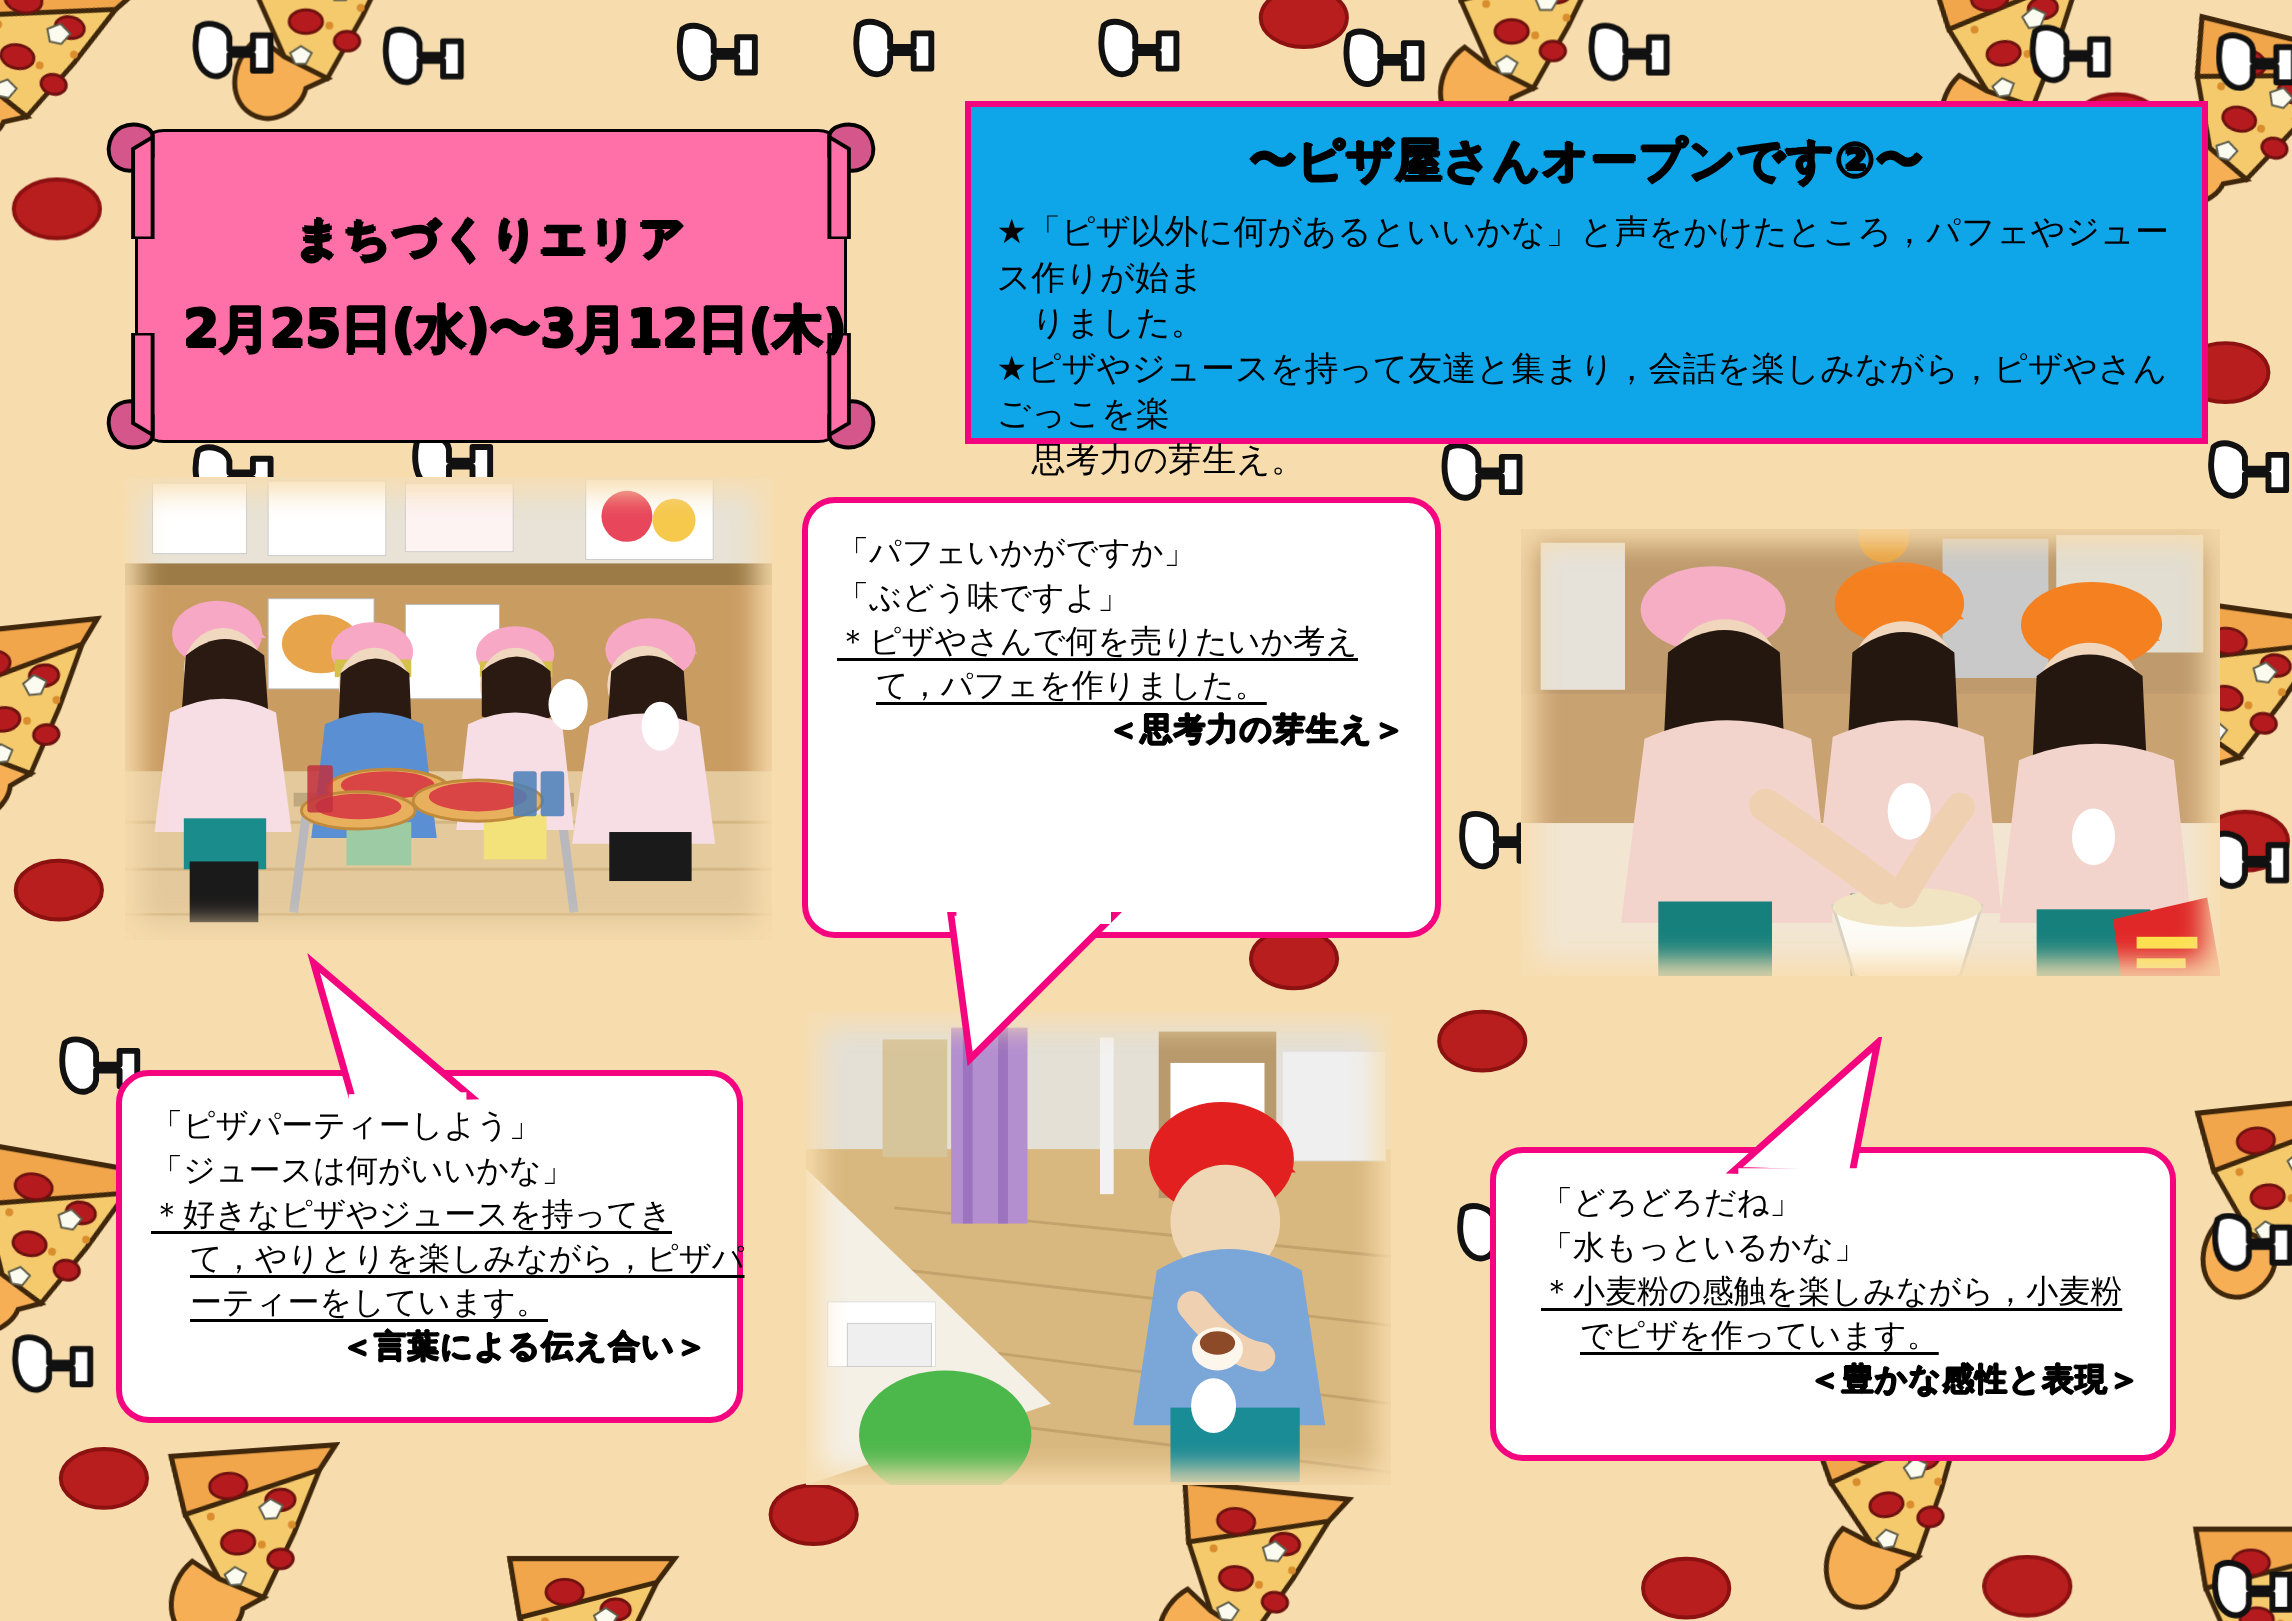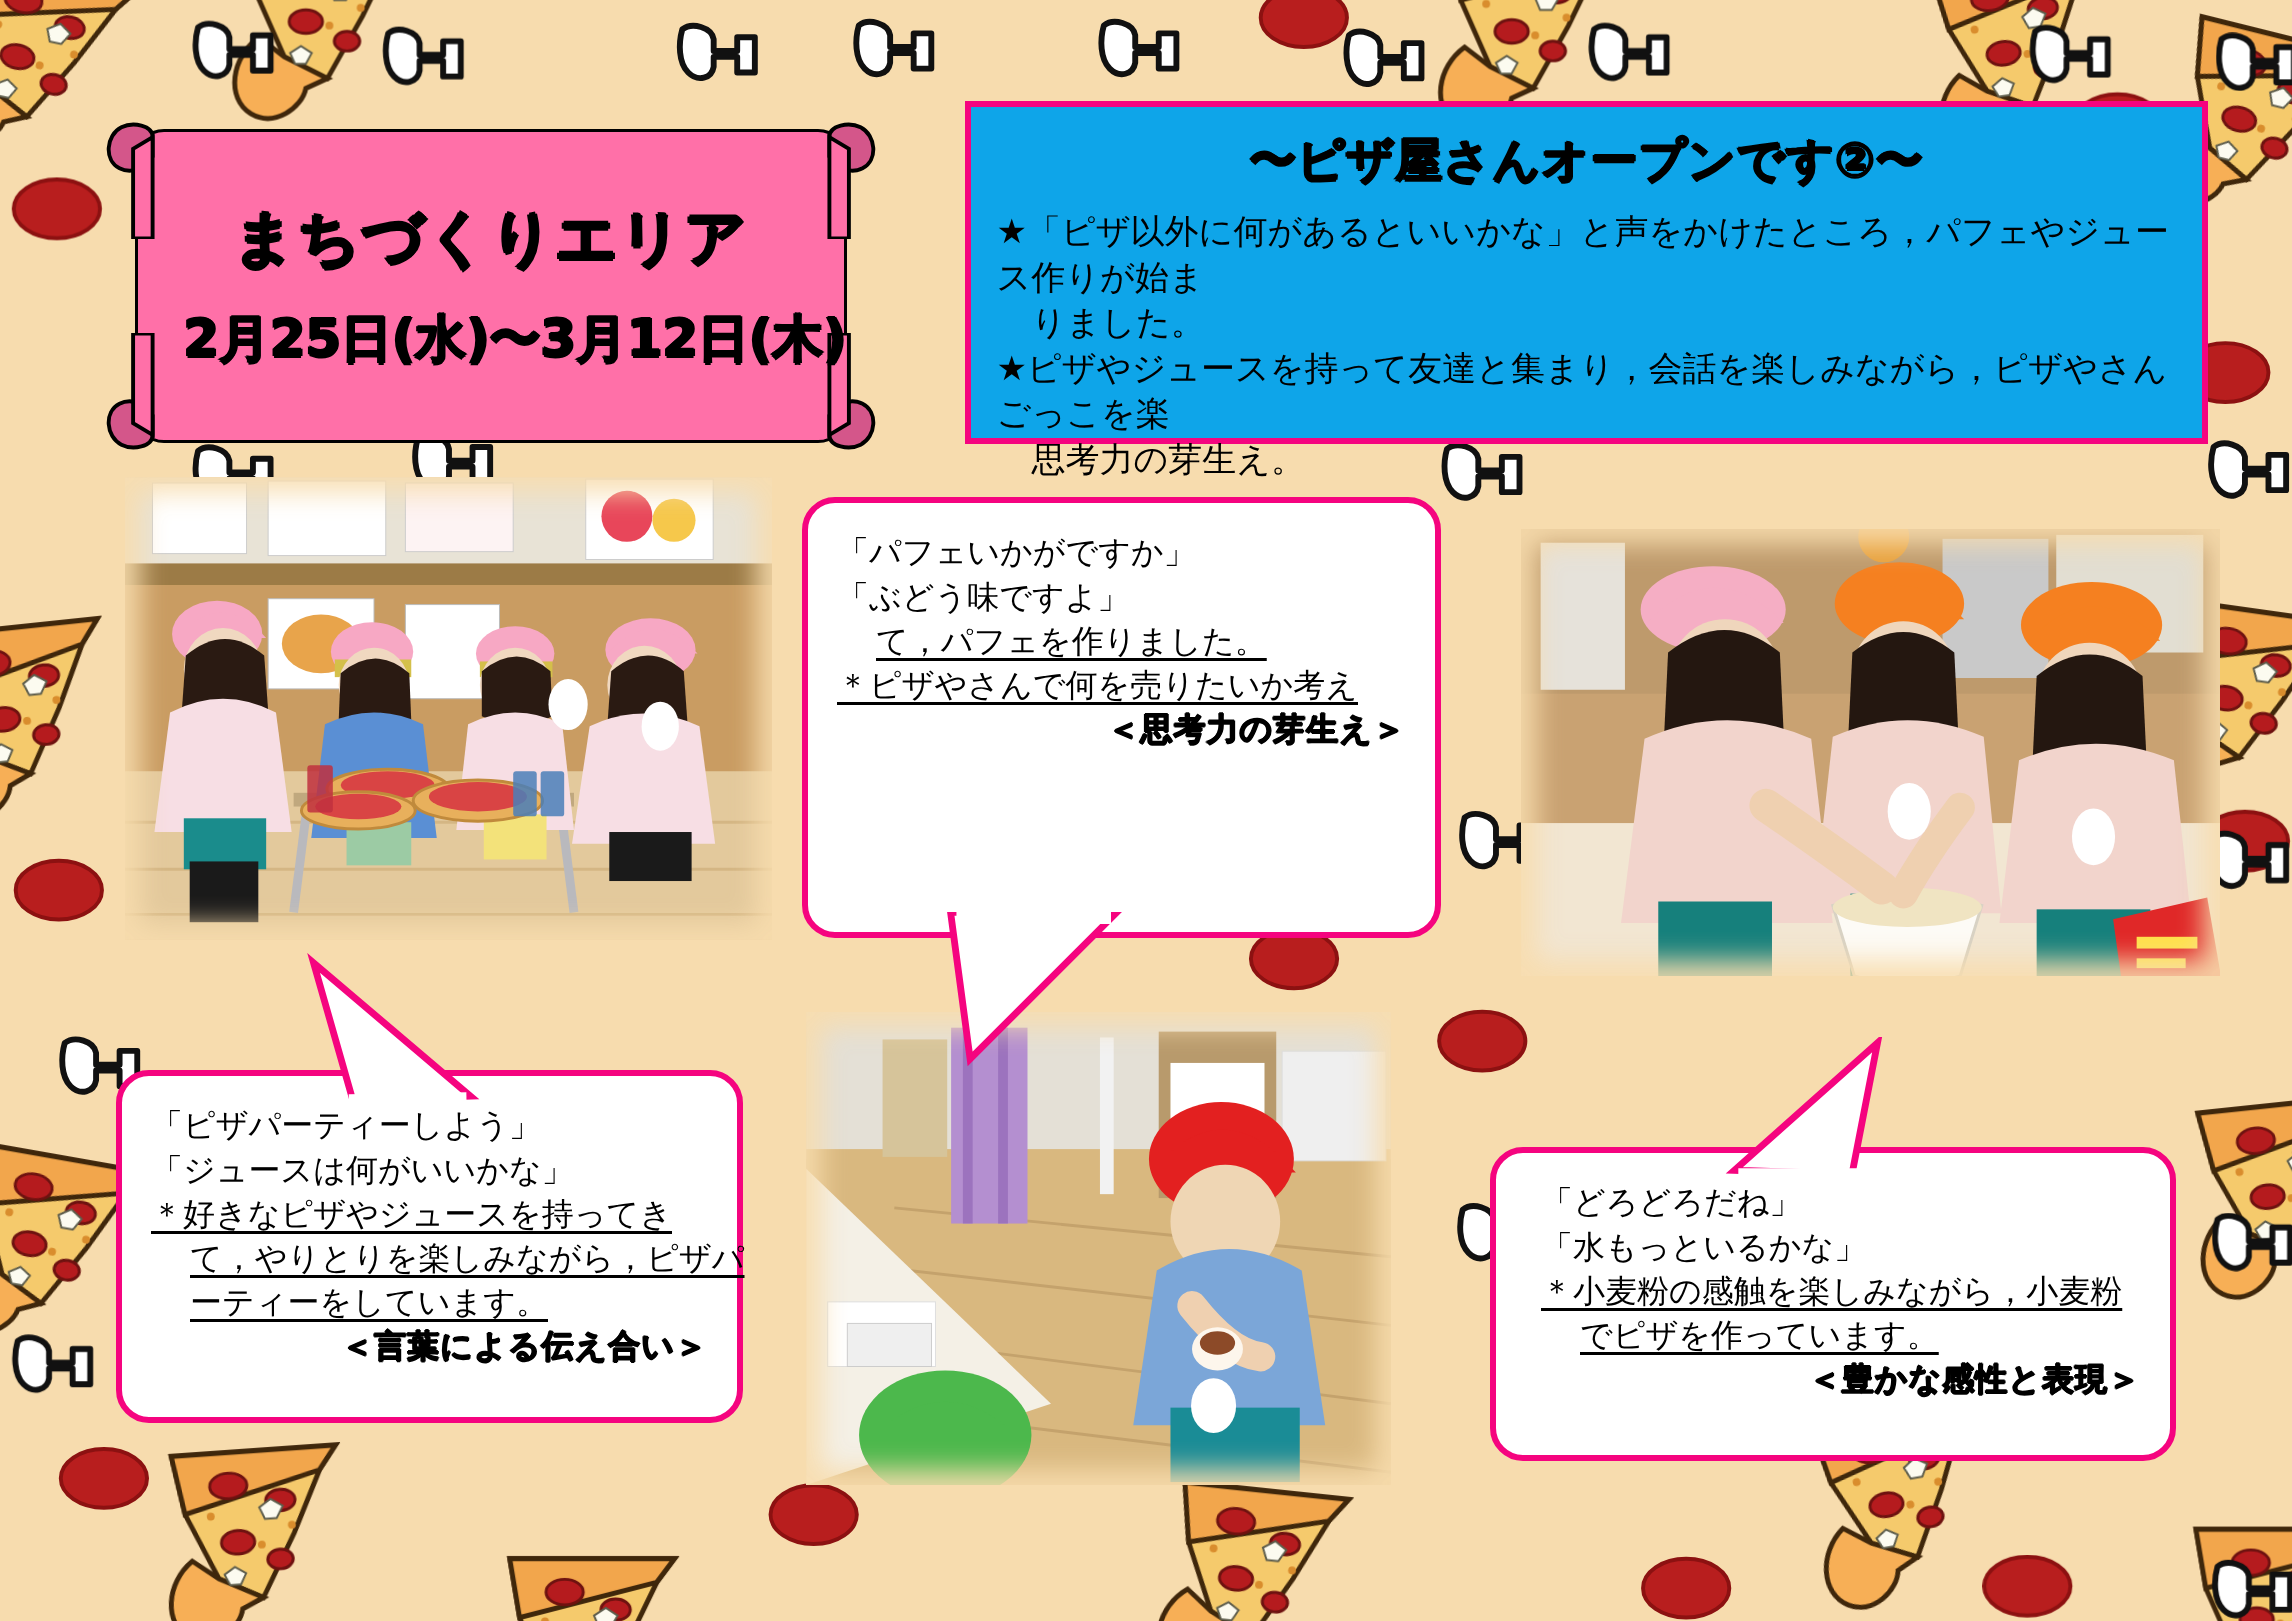--- a/index.html
+++ b/index.html
@@ -29,21 +29,21 @@
   .curl-l { left:0px; top:-7.8px; }
   .curl-r { right:0px; top:-7.8px; }
   .curl-bl { left:0px; bottom:-7.8px; }
   .curl-br { right:0px; bottom:-7.8px; }
   .banner-text {
     position:absolute; left:37px; top:0; width:712px; height:314px;
     display:flex; flex-direction:column; align-items:center; justify-content:center;
     gap:25.5px; z-index:4;
   }
   .banner-title {
-    font-size:61px; font-weight:900; color:#000; letter-spacing:2px;
+    font-size:46px; font-weight:900; color:#000; letter-spacing:2px;
     font-family:"DejaVu Sans", sans-serif;
     text-shadow: 2px 0 0 #000, -2px 0 0 #000, 0 2px 0 #000, 0 -2px 0 #000;
   }
   .banner-date {
     font-size:51px; font-weight:900; color:#000; letter-spacing:0px;
     font-family:"DejaVu Sans", sans-serif;
     text-shadow: 1.5px 0 0 #000, -1.5px 0 0 #000, 0 1.5px 0 #000, 0 -1.5px 0 #000;
     margin-left: 48px;
   }
 
@@ -397,22 +397,22 @@
 </div>
 
 <svg class="tail" style="left:931px; top:912px; width:225px; height:157px;" viewBox="0 0 230 160">
   <path d="M20 0 L190 0 L40 150 Z" fill="#fff" stroke="#F5047F" stroke-width="7"></path>
   <path d="M26 4 L184 4" stroke="#fff" stroke-width="16"></path>
 </svg>
 <div class="bubble" id="bubble-center">
   <div class="bubble-inner">
     <div class="bline">「パフェいかがですか」</div>
     <div class="bline">「ぶどう味ですよ」</div>
+    <div class="bline u">＊ピザやさんで何を売りたいか考え</div>
     <div class="bline u ind">て，パフェを作りました。</div>
-    <div class="bline u">＊ピザやさんで何を売りたいか考え</div>
     <div class="bline kw">＜思考力の芽生え＞</div>
   </div>
 </div>
 
 <svg class="tail" style="left:294px; top:953px; width:196px; height:157px;" viewBox="0 0 200 160">
   <path d="M60 150 L20 10 L180 146 Z" fill="#fff" stroke="#F5047F" stroke-width="7"></path>
   <path d="M56 152 L176 150" stroke="#fff" stroke-width="16"></path>
 </svg>
 <div class="bubble" id="bubble-left">
   <div class="bubble-inner">

